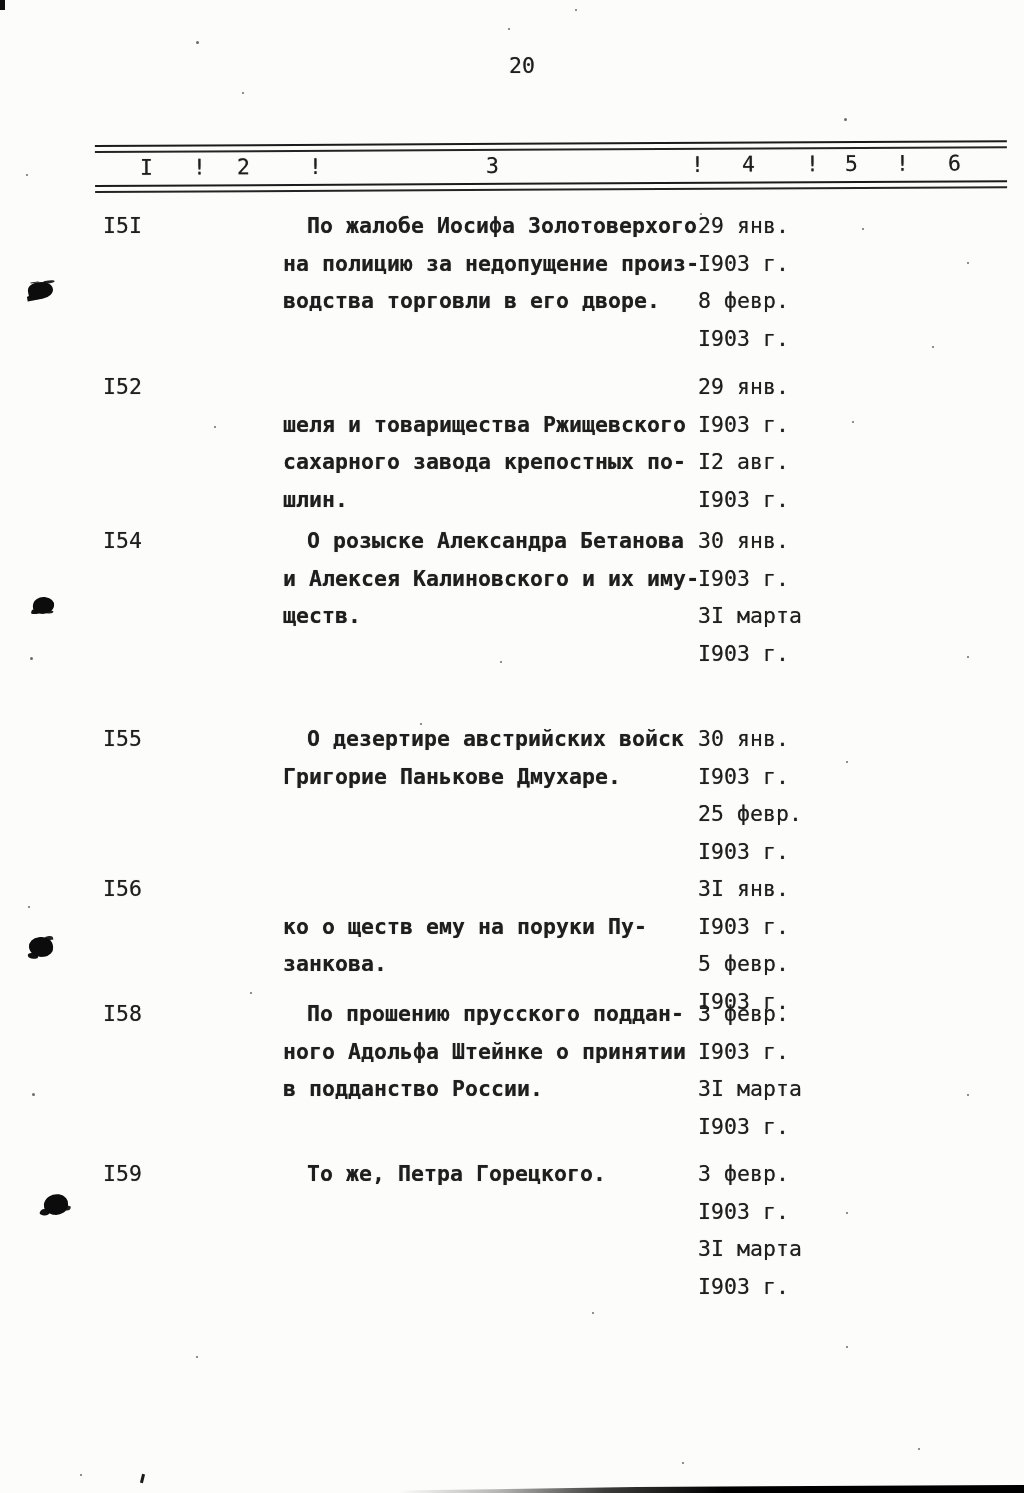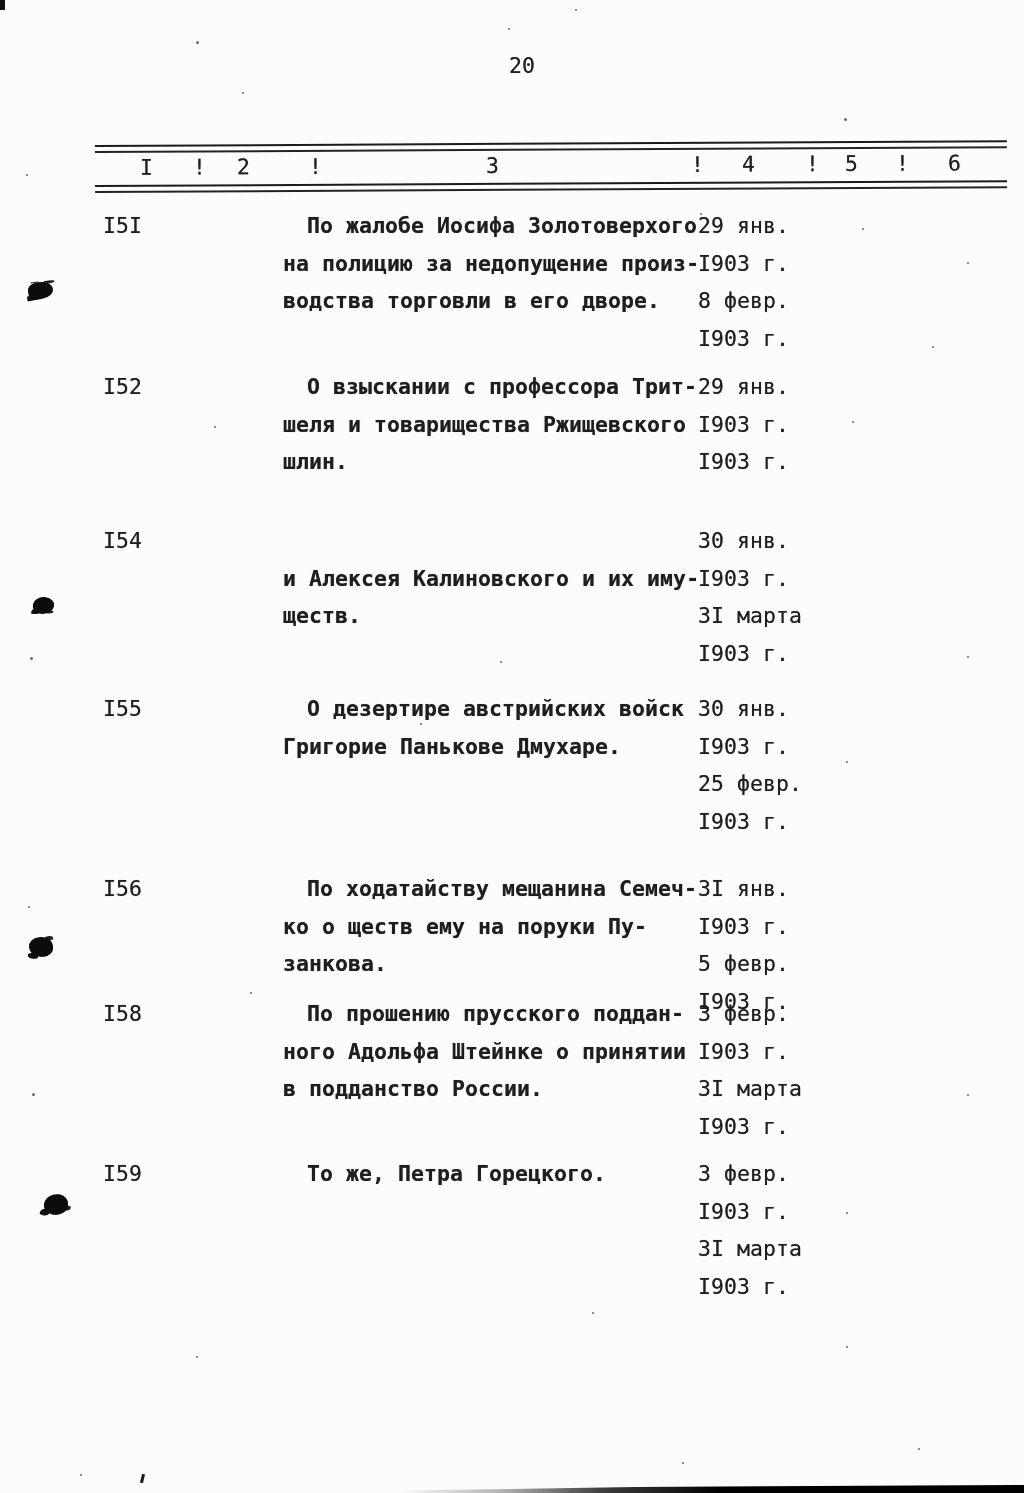--- a/index.html
+++ b/index.html
@@ -84,53 +84,57 @@
     </div>
   <div class="line">
       <span class="typew desc"></span>
       <span class="typew date">I903 г.</span>
     </div>
 </div>
 
 <div class="entry" style="top:368px">
   <span class="typew num">I52</span>
   <div class="line">
-      <span class="typew desc first">О взыскании с профессора Трит-</span>
       <span class="typew date">29 янв.</span>
     </div>
   <div class="line">
       <span class="typew desc">шеля и товарищества Ржищевского</span>
       <span class="typew date">I903 г.</span>
+    </div>
+  <div class="line">
+      <span class="typew desc">сахарного завода крепостных по-</span>
+      <span class="typew date">I2 авг.</span>
     </div>
   <div class="line">
       <span class="typew desc">шлин.</span>
       <span class="typew date">I903 г.</span>
     </div>
 </div>
 
 <div class="entry" style="top:522px">
   <span class="typew num">I54</span>
   <div class="line">
+      <span class="typew desc first">О розыске Александра Бетанова</span>
       <span class="typew date">30 янв.</span>
     </div>
   <div class="line">
       <span class="typew desc">и Алексея Калиновского и их иму-</span>
       <span class="typew date">I903 г.</span>
     </div>
   <div class="line">
       <span class="typew desc">ществ.</span>
       <span class="typew date">3I марта</span>
     </div>
   <div class="line">
       <span class="typew desc"></span>
       <span class="typew date">I903 г.</span>
     </div>
 </div>
 
-<div class="entry" style="top:690px">
+<div class="entry" style="top:720px">
   <span class="typew num">I55</span>
   <div class="line">
       <span class="typew desc first">О дезертире австрийских войск</span>
       <span class="typew date">30 янв.</span>
     </div>
   <div class="line">
       <span class="typew desc">Григорие Панькове Дмухаре.</span>
       <span class="typew date">I903 г.</span>
     </div>
   <div class="line">
@@ -139,21 +143,20 @@
     </div>
   <div class="line">
       <span class="typew desc"></span>
       <span class="typew date">I903 г.</span>
     </div>
 </div>
 
 <div class="entry" style="top:870px">
   <span class="typew num">I56</span>
   <div class="line">
-      <span class="typew desc first">По ходатайству мещанина Семеч-</span>
       <span class="typew date">3I янв.</span>
     </div>
   <div class="line">
       <span class="typew desc">ко о ществ ему на поруки Пу-</span>
       <span class="typew date">I903 г.</span>
     </div>
   <div class="line">
       <span class="typew desc">занкова.</span>
       <span class="typew date">5 февр.</span>
     </div>

